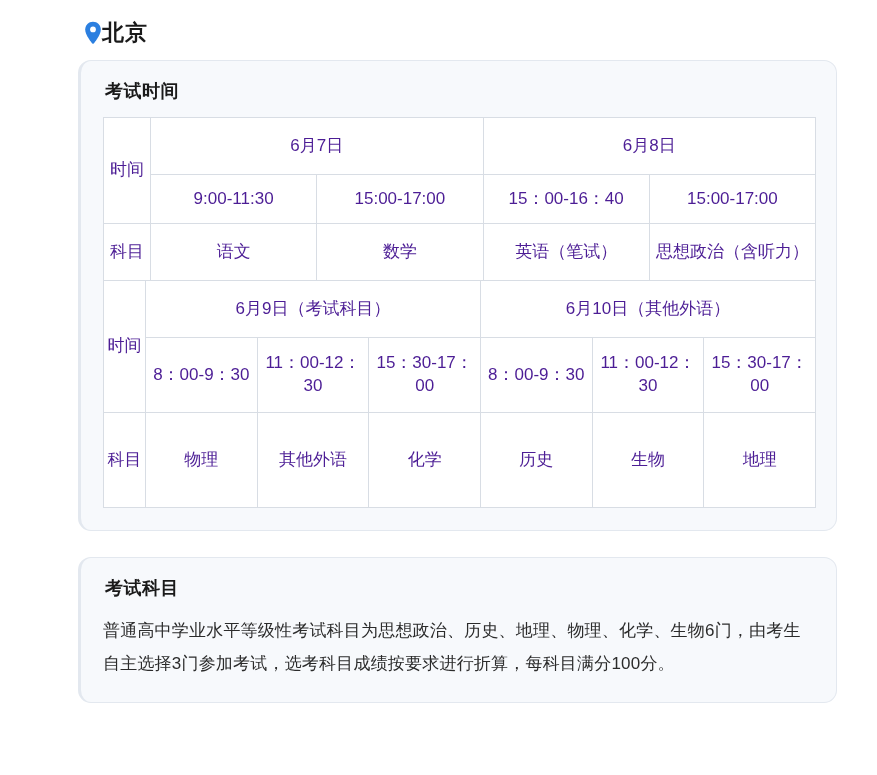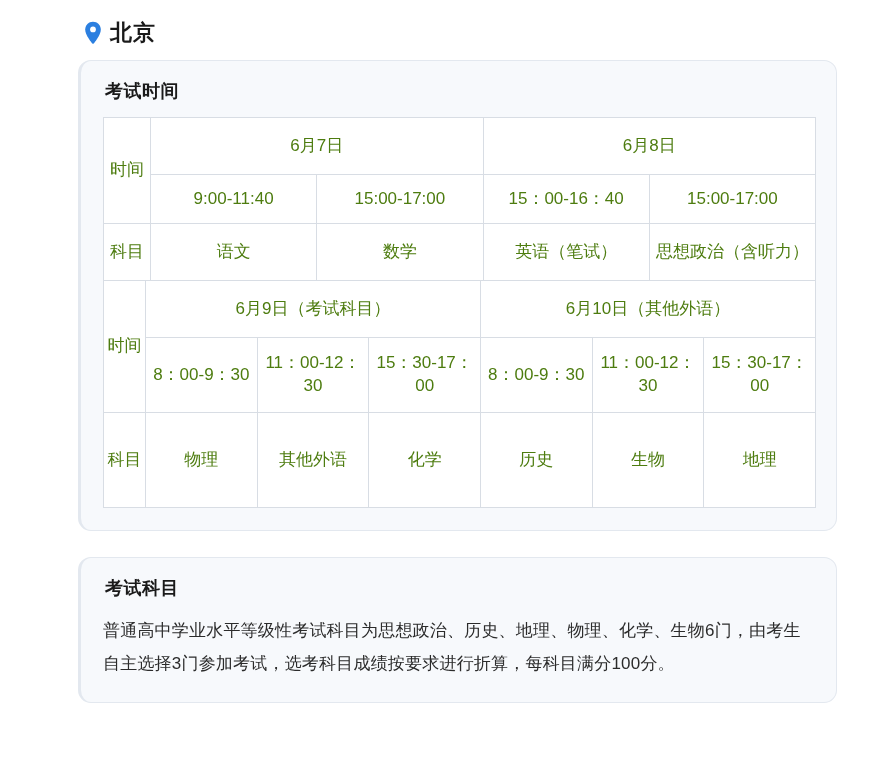--- a/index.html
+++ b/index.html
@@ -19,21 +19,21 @@
     width: 877px;
     height: 775px;
     box-sizing: border-box;
     padding: 18px 40px 0 78px;
   }
 
   
   .location {
     display: flex;
     align-items: center;
-    gap: 8px;
+    gap: 0;
     margin: 0 0 12px 6px;
     height: 30px;
   }
   .pin-icon {
     width: 18px;
     height: 24px;
     position: relative;
     flex: none;
   }
   .pin-icon svg { display: block; }
@@ -67,21 +67,21 @@
     border-collapse: collapse;
     width: 100%;
     background: #ffffff;
     table-layout: fixed;
   }
   table.exam td {
     border: 1px solid #d8dde4;
     text-align: center;
     vertical-align: middle;
     font-size: 17px;
-    color: #4d7c0f;
+    color: #4c1d95;
     padding: 6px 2px;
     line-height: 1.35;
     word-break: keep-all;
   }
   td.label {
     width: 42px;
     font-size: 17px;
   }
   .r1 td { height: 44px; }
   .r2 td { height: 36px; }
@@ -119,21 +119,21 @@
     <div class="card-title">考试时间</div>
 
     <table class="exam">
       <tbody>
         <tr class="r1">
           <td class="label" rowspan="2">时间</td>
           <td colspan="2">6月7日</td>
           <td colspan="2">6月8日</td>
         </tr>
         <tr class="r2">
-          <td>9:00-11:40</td>
+          <td>9:00-11:30</td>
           <td>15:00-17:00</td>
           <td>15：00-16：40</td>
           <td>15:00-17:00</td>
         </tr>
         <tr class="r3">
           <td class="label">科目</td>
           <td>语文</td>
           <td>数学</td>
           <td>英语（笔试）</td>
           <td>思想政治（含听力）</td>

